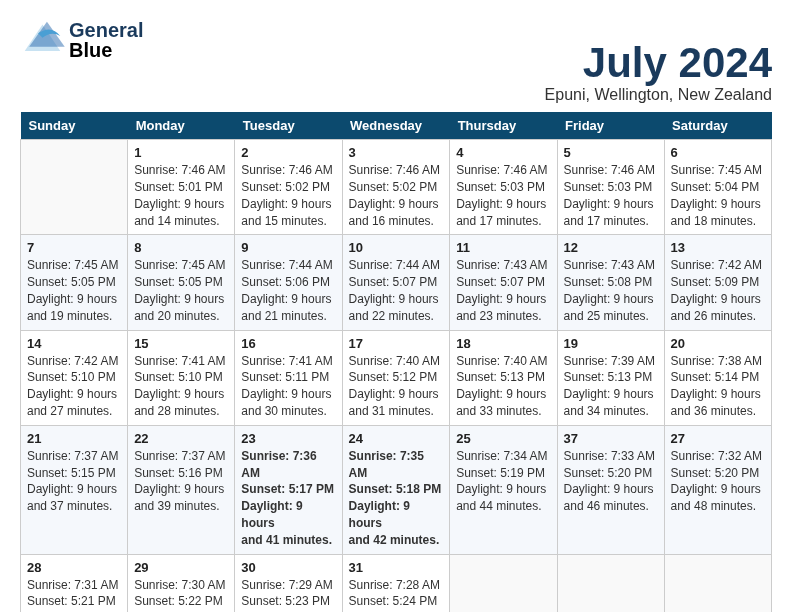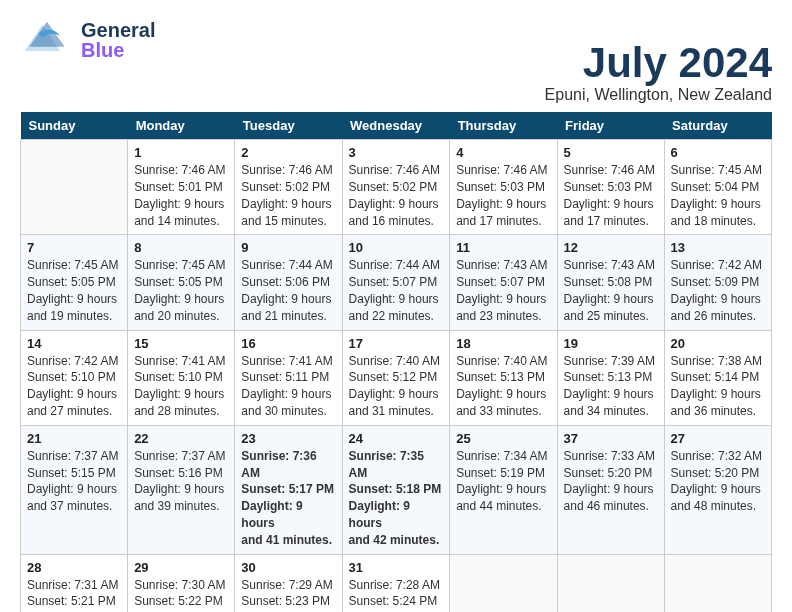--- a/index.html
+++ b/index.html
@@ -66,40 +66,40 @@
       font-size: 12px;
       color: #333;
       line-height: 1.4;
     }
     .empty-cell {
       background: #f9f9f9 !important;
     }
     .logo-container {
       display: flex;
       align-items: flex-start;
-      gap: 16px;
+      gap: 4px;
     }
     .logo-icon {
       width: 45px;
       height: 40px;
     }
     .logo-words {
       display: flex;
       flex-direction: column;
       line-height: 1;
     }
     .logo-general {
       font-size: 20px;
       font-weight: bold;
       color: #1a3a5c;
     }
     .logo-blue {
       font-size: 20px;
       font-weight: bold;
-      color: #8b5cf6;
+      color: #000000;
     }
   </style>
 </head>
 <body>
 
 <div>
   <div class="header-section">
     <div class="logo-container">
       <svg class="logo-icon" viewBox="0 0 50 45" xmlns="http://www.w3.org/2000/svg">
         <polygon points="25,5 45,35 5,35" fill="#4a9fd4" opacity="0.3"></polygon>

